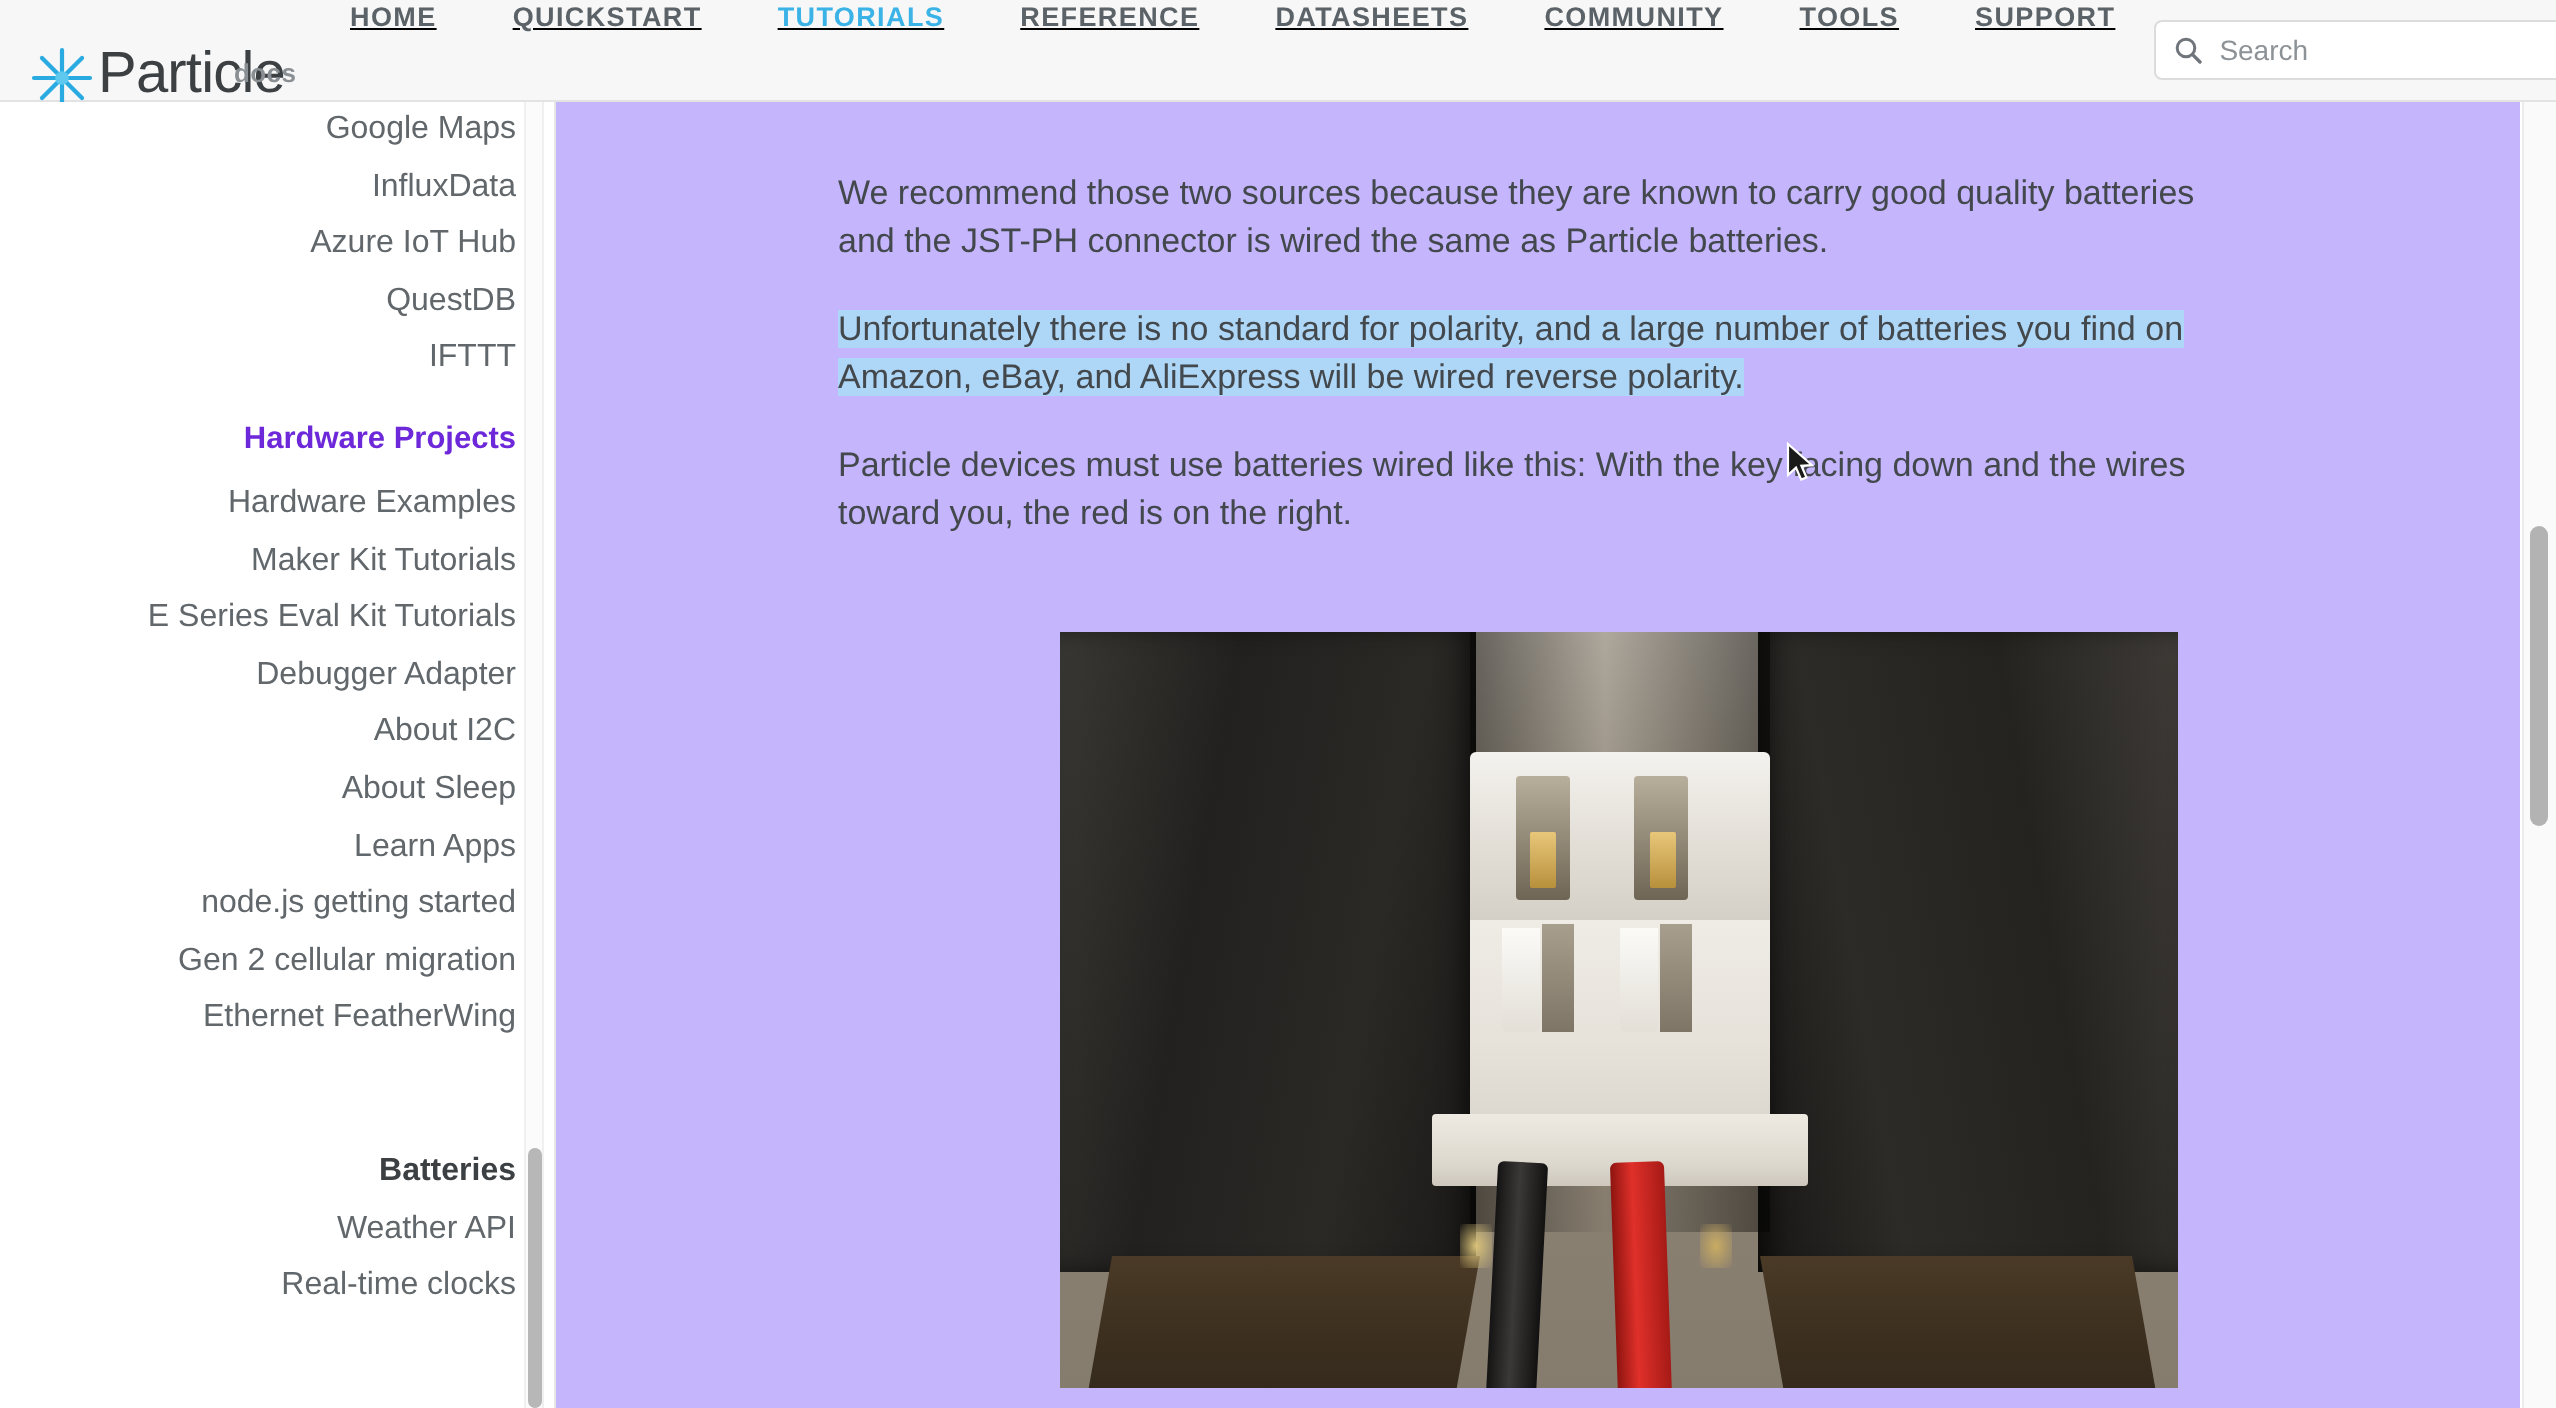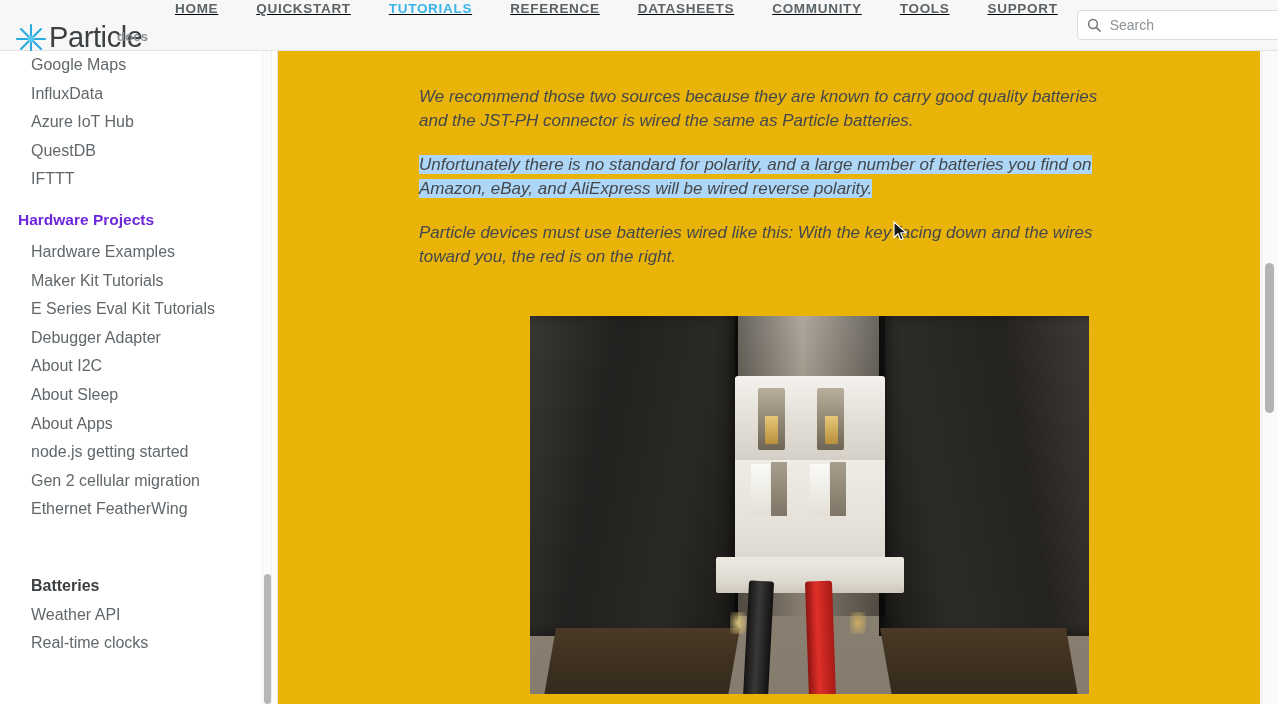--- a/index.html
+++ b/index.html
@@ -69,20 +69,21 @@
     background: #ffffff;
   }
 
   
   #sidebar {
     position: absolute; left: 0; top: 0;
     width: 258px; height: 653px;
     background: #ffffff;
     overflow: hidden;
     padding-left: 18px;
+    text-align: right;
   }
   .side-item {
     font-size: 16px; color: #61676b;
     line-height: 28.6px; height: 28.6px;
     padding-left: 13px; cursor: pointer; white-space: nowrap;
   }
   .side-item.current { color: #3c4043; font-weight: 700; margin-top: 48px; }
   .side-head {
     font-size: 15.5px; color: #6d28d9; font-weight: 700;
     line-height: 28px; margin-top: 12px; margin-bottom: 4px;
@@ -99,21 +100,21 @@
     background: #b7b7b7; border-radius: 4px;
   }
   #side-edge {
     position: absolute; left: 277px; top: 0; width: 1px; height: 653px;
     background: #e6e6e6;
   }
 
   
   #content {
     position: absolute; left: 278px; top: 0;
-    width: 982px; height: 653px; background: #eab308; overflow: hidden; font-style: italic;
+    width: 982px; height: 653px; background: #c4b5fd; overflow: hidden;
   }
   .para {
     position: absolute; left: 141px; width: 700px;
     font-size: 17px; line-height: 24px; color: #43484c;
   }
   #p1 { top: 17px; }
   #p2 { top: 85px; }
   #p3 { top: 153px; }
   .hl { background: #aed6f7; }
 
@@ -287,21 +288,21 @@
     <div class="side-item">IFTTT</div>
 
     <div class="side-head">Hardware Projects</div>
     <div class="side-item">Hardware Examples</div>
     <div class="side-item">Maker Kit Tutorials</div>
     <div class="side-item">E Series Eval Kit Tutorials</div>
     <div class="side-item">Debugger Adapter</div>
 
     <div class="side-item">About I2C</div>
     <div class="side-item">About Sleep</div>
-    <div class="side-item">About Apps</div>
+    <div class="side-item">Learn Apps</div>
     <div class="side-item">node.js getting started</div>
     <div class="side-item">Gen 2 cellular migration</div>
     <div class="side-item">Ethernet FeatherWing</div>
     <div class="side-item current">Batteries</div>
     <div class="side-item">Weather API</div>
     <div class="side-item">Real-time clocks</div>
   </aside>
 
   <div id="side-track"></div>
   <div id="side-thumb"></div>

